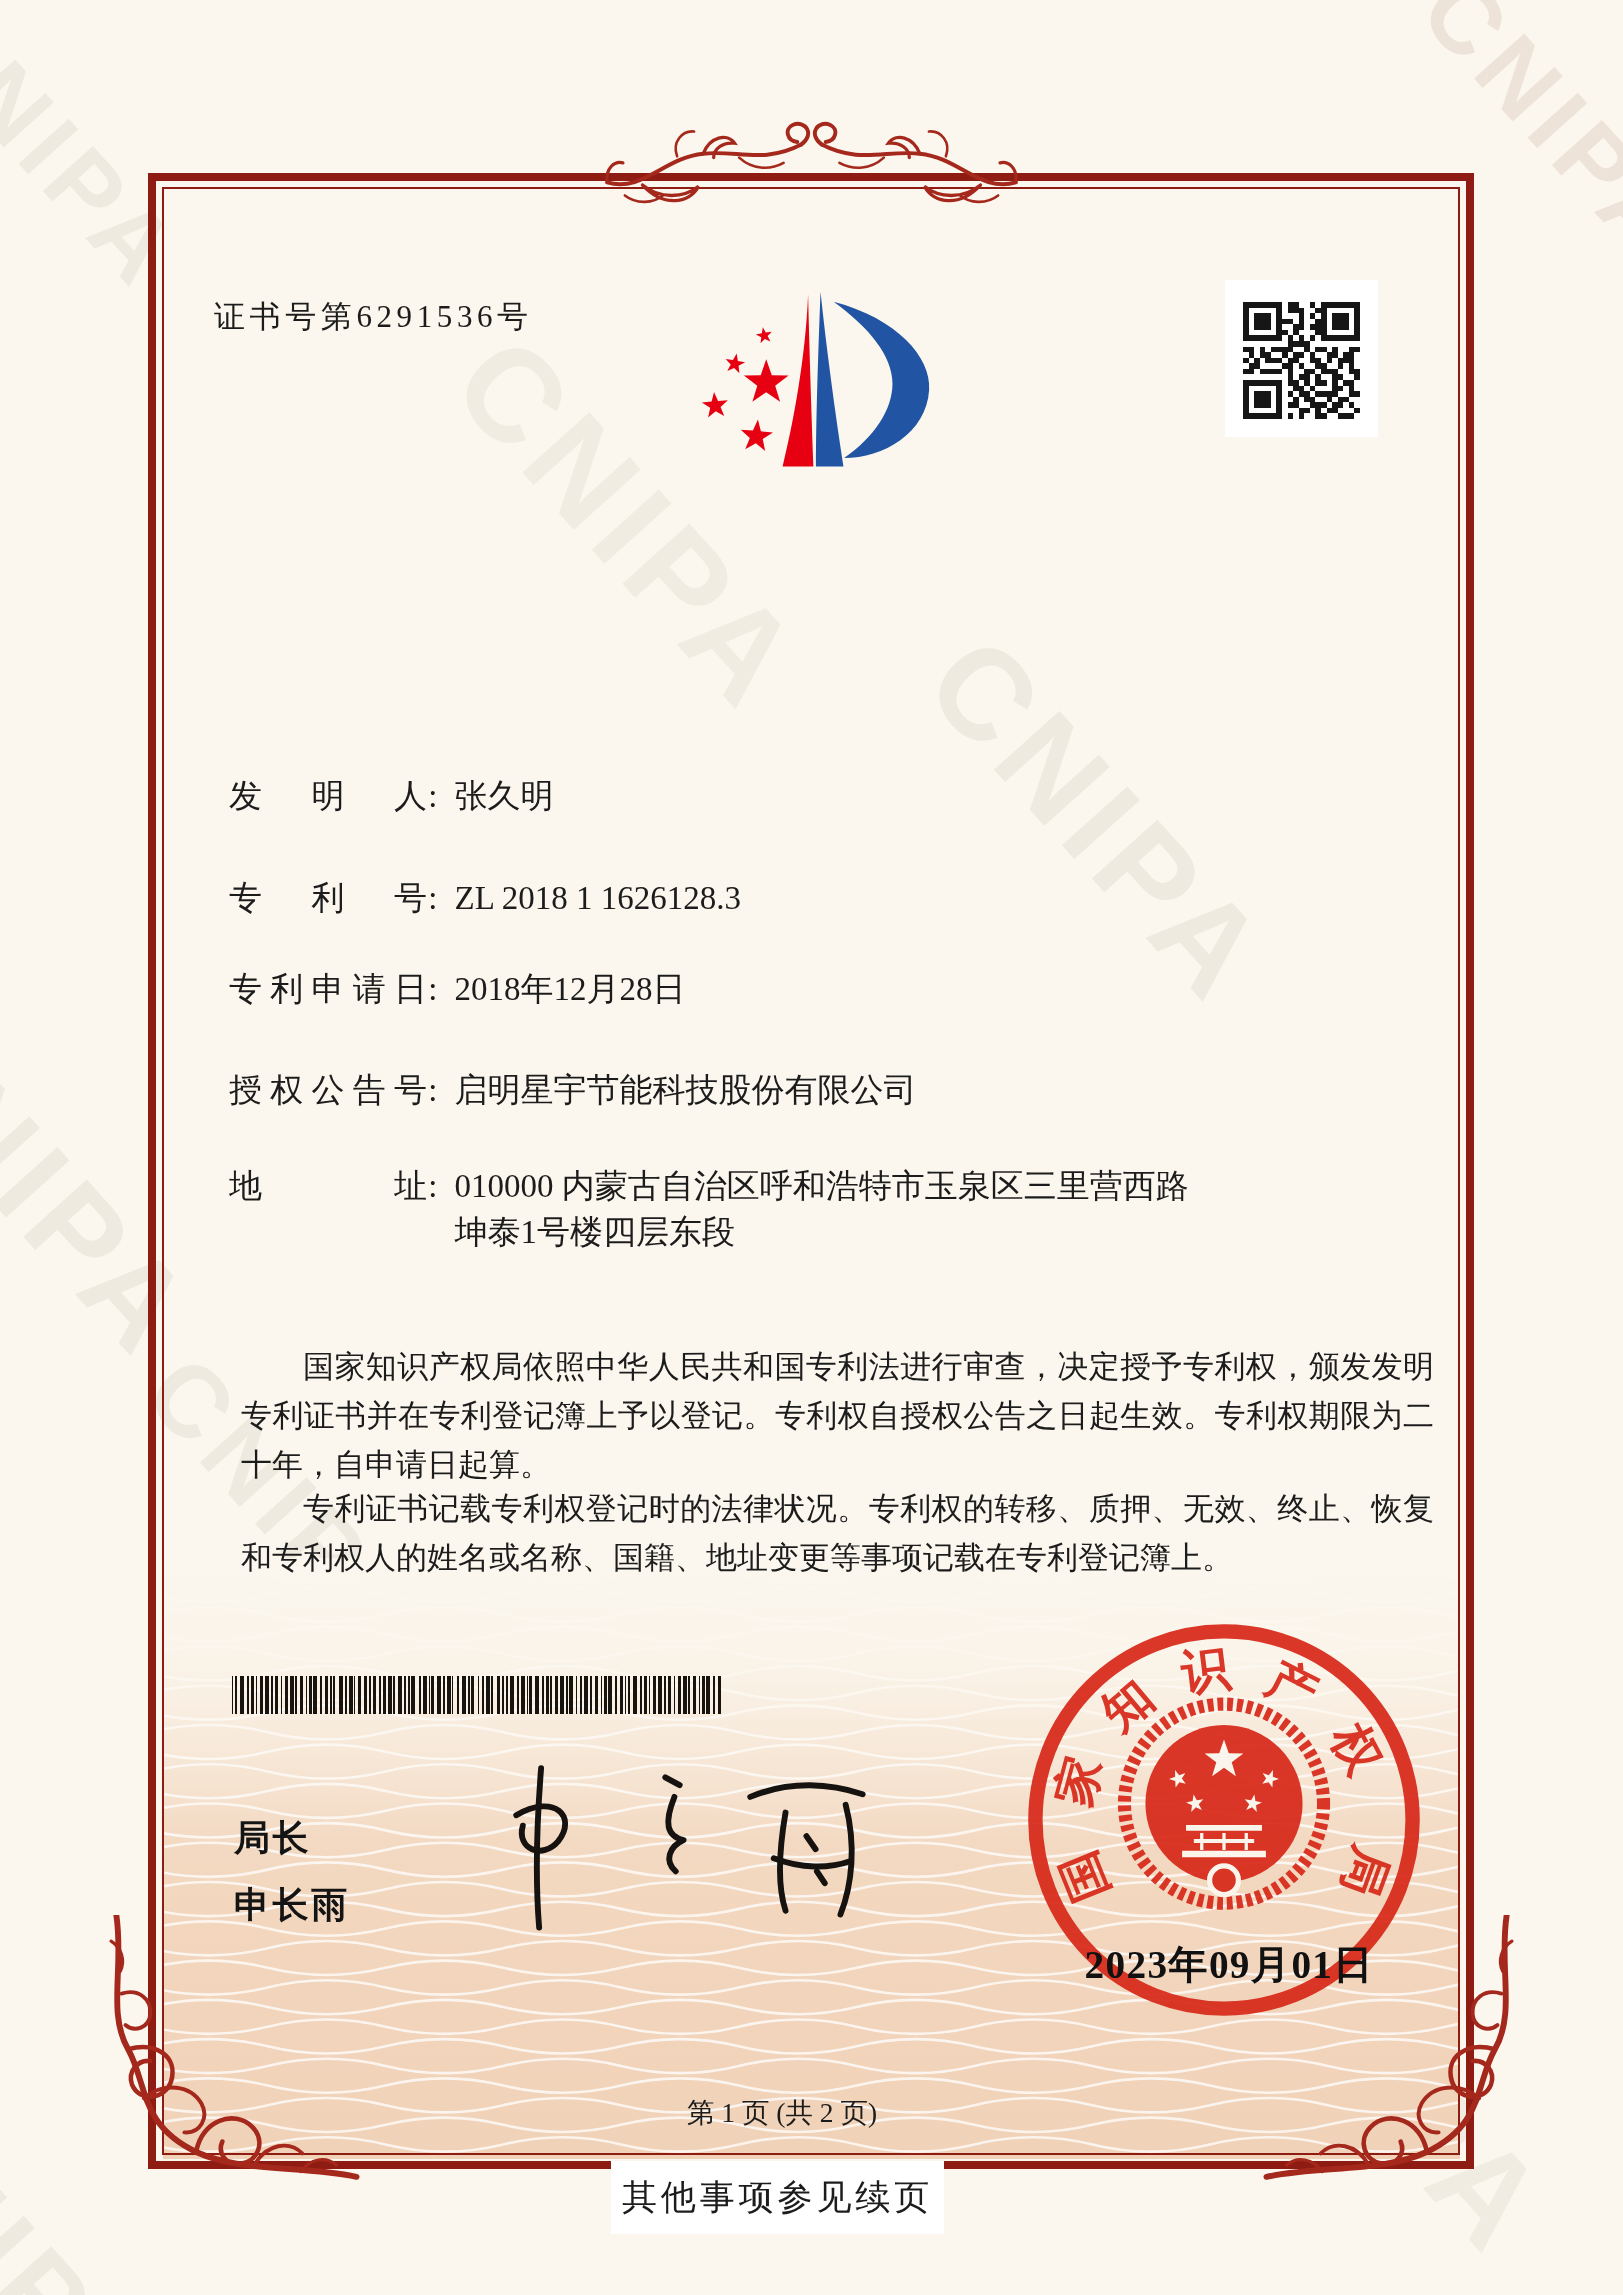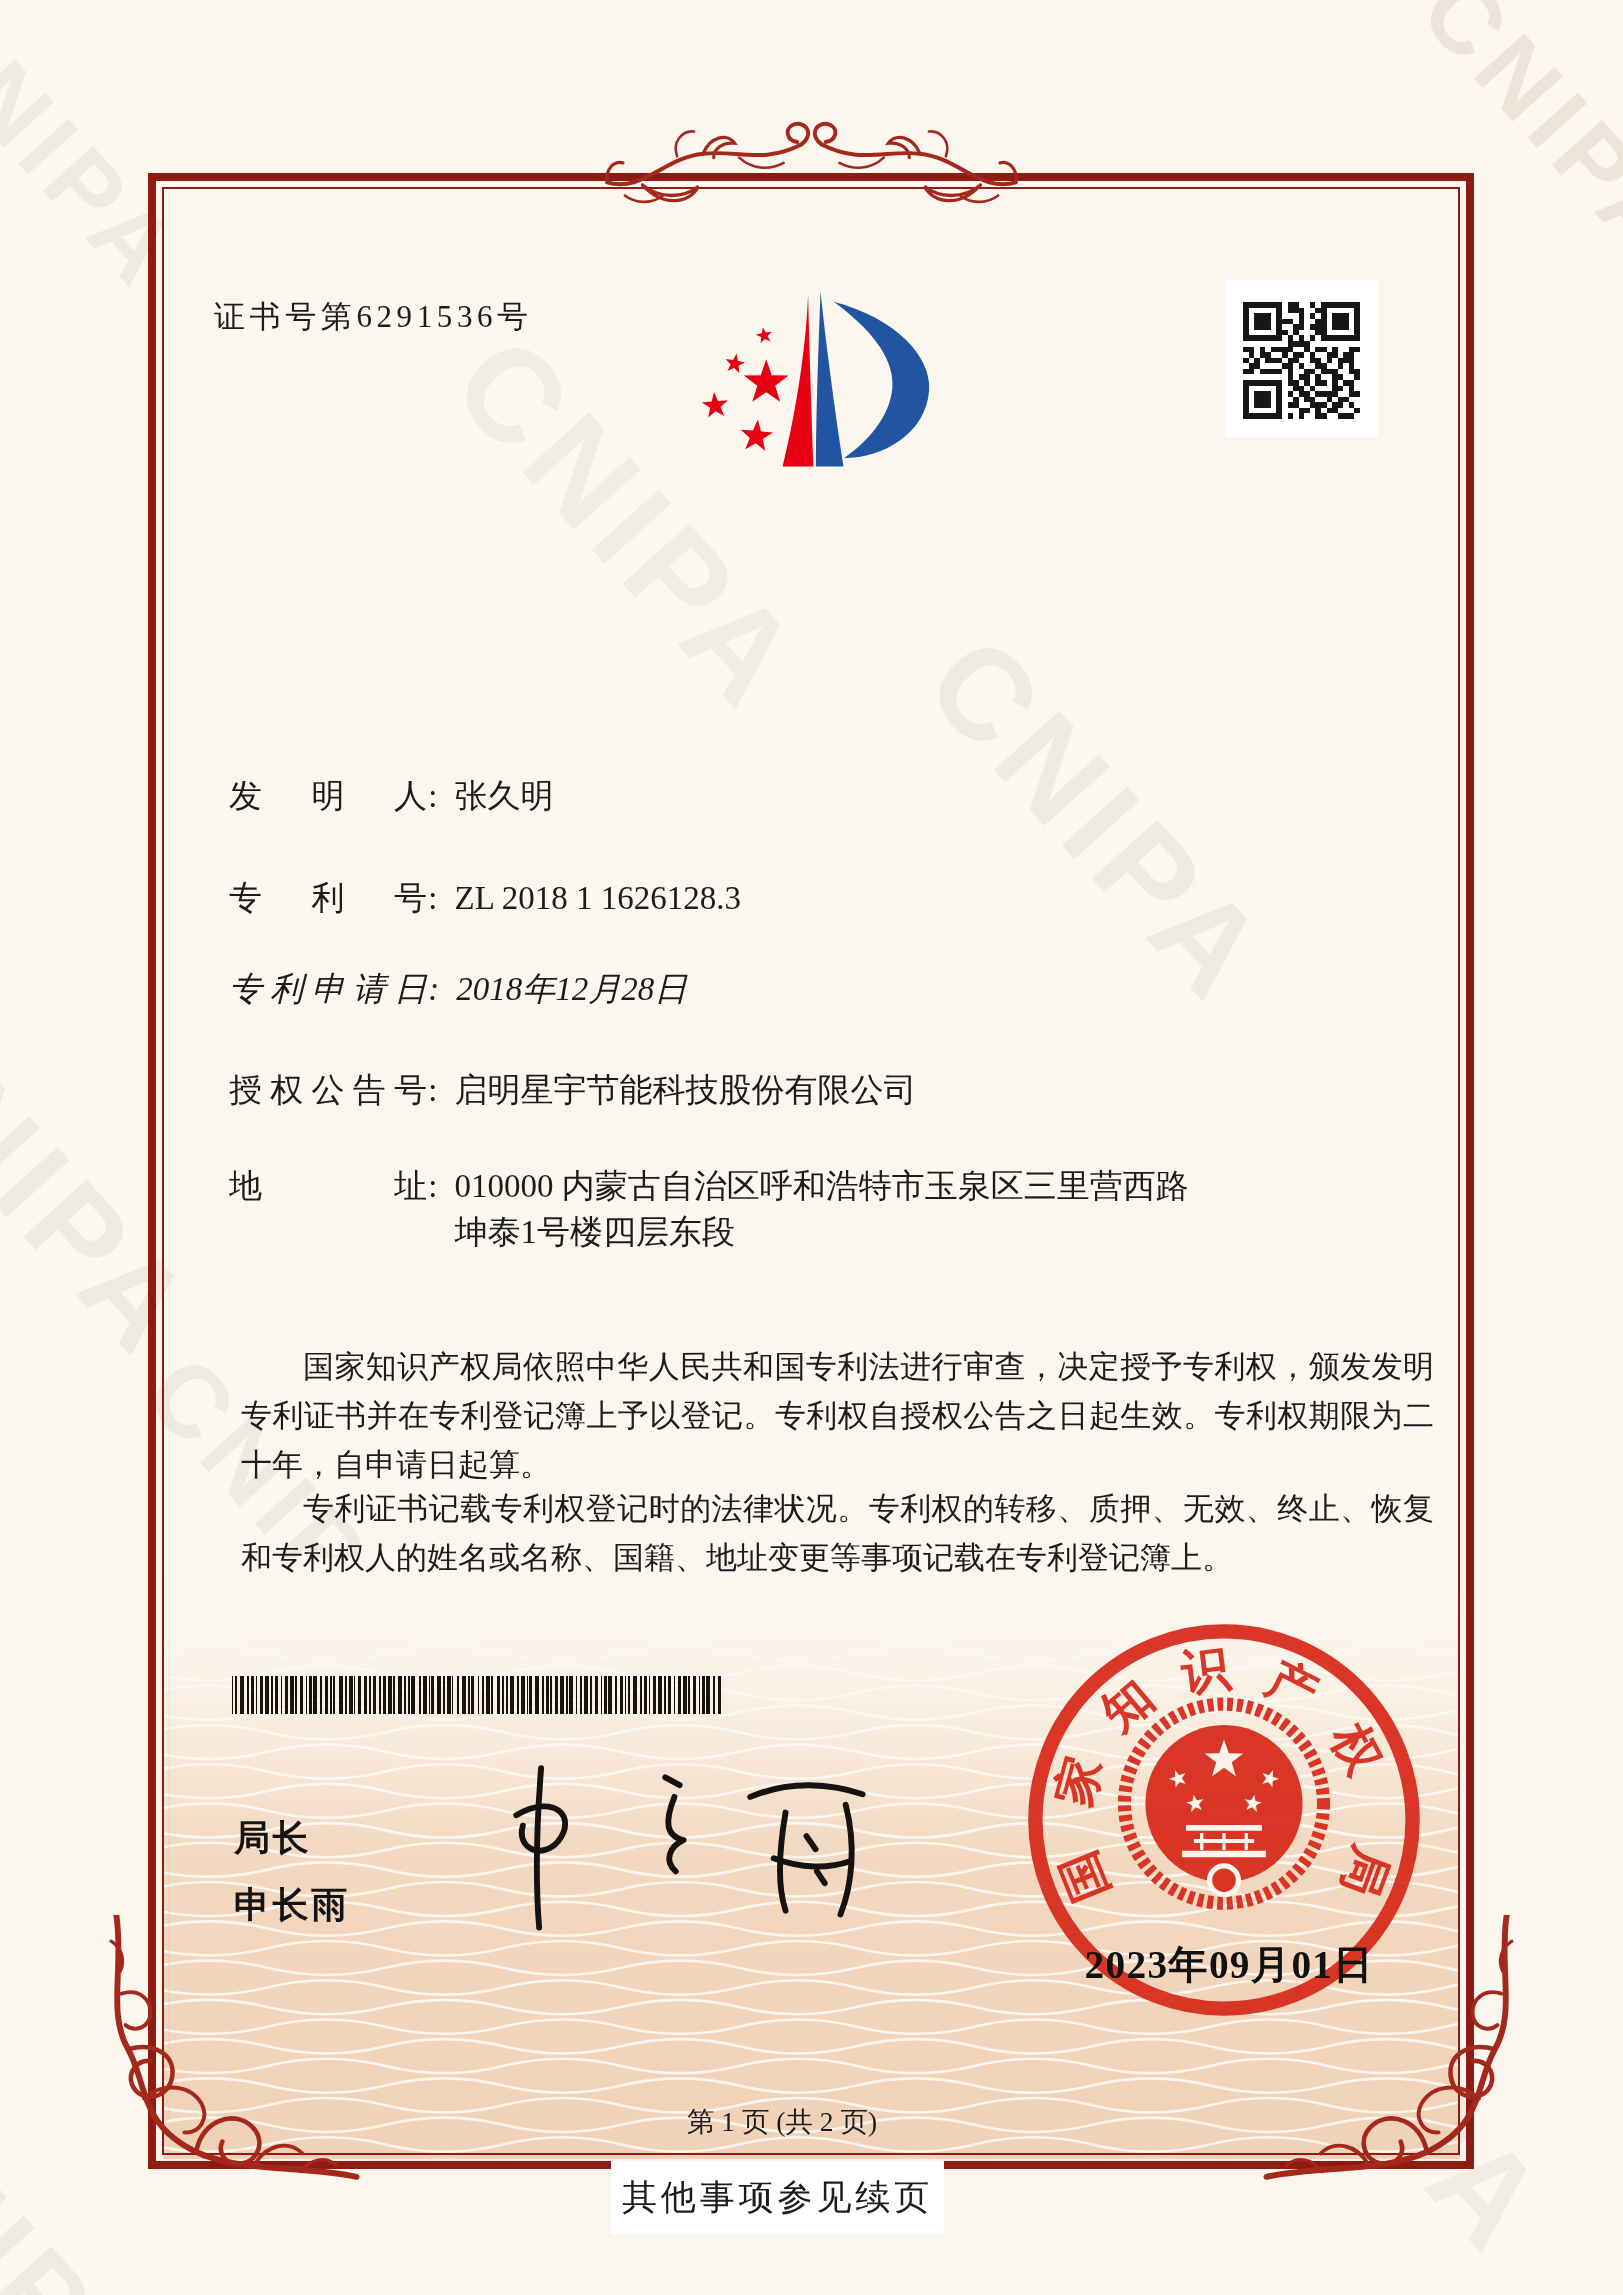--- a/index.html
+++ b/index.html
@@ -62,21 +62,21 @@
   
   #barcode{position:absolute; left:232px; top:1676px; width:495px; height:38px; font-size:0; white-space:nowrap; overflow:hidden;}
   #barcode i{display:inline-block; height:100%; background:#17130f;}
   #barcode s{display:inline-block; height:100%;}
   
   .signer{
     position:absolute; left:234px; font-family:"Liberation Sans", sans-serif;
     font-weight:700; font-size:36px; color:#141414; letter-spacing:2.6px;
   }
   
-  #footer-page{position:absolute; left:0; top:2095px; width:1564px; text-align:center; font-size:27.5px;margin-top:9px;}
+  #footer-page{position:absolute; left:0; top:2095px; width:1564px; text-align:center; font-size:27.5px;}
   #cont-box{
     position:absolute; left:611px; top:2161px; width:333px; height:73px; background:#ffffff;
     text-align:center; line-height:73px; font-size:35px; letter-spacing:3.9px;
   }
   svg{display:block;}
   text{font-family:"Liberation Serif", serif;}
 </style>
 </head>
 <body>
 
@@ -445,21 +445,21 @@
       </svg>
   </div>
 
 
   <div class="frow" style="top:774px;">
     <span class="flabel">发明人</span><span class="fcolon">:</span><span class="fvalue">张久明</span>
   </div>
   <div class="frow" style="top:876px;">
     <span class="flabel">专利号</span><span class="fcolon">:</span><span class="fvalue">ZL 2018 1 1626128.3</span>
   </div>
-  <div class="frow" style="top:967px;font-style:italic;">
+  <div class="frow" style="top:967px;">
     <span class="flabel">专利申请日</span><span class="fcolon">:</span><span class="fvalue">2018年12月28日</span>
   </div>
   <div class="frow" style="top:1068px;">
     <span class="flabel">授权公告号</span><span class="fcolon">:</span><span class="fvalue">启明星宇节能科技股份有限公司</span>
   </div>
   <div class="frow" style="top:1164px;">
     <span class="flabel">地址</span><span class="fcolon">:</span><span class="fvalue wrapv">010000 内蒙古自治区呼和浩特市玉泉区三里营西路坤泰1号楼四层东段</span>
   </div>
 
   <div class="para" style="top:1343px;">国家知识产权局依照中华人民共和国专利法进行审查，决定授予专利权，颁发发明专利证书并在专利登记簿上予以登记。专利权自授权公告之日起生效。专利权期限为二十年，自申请日起算。</div>

